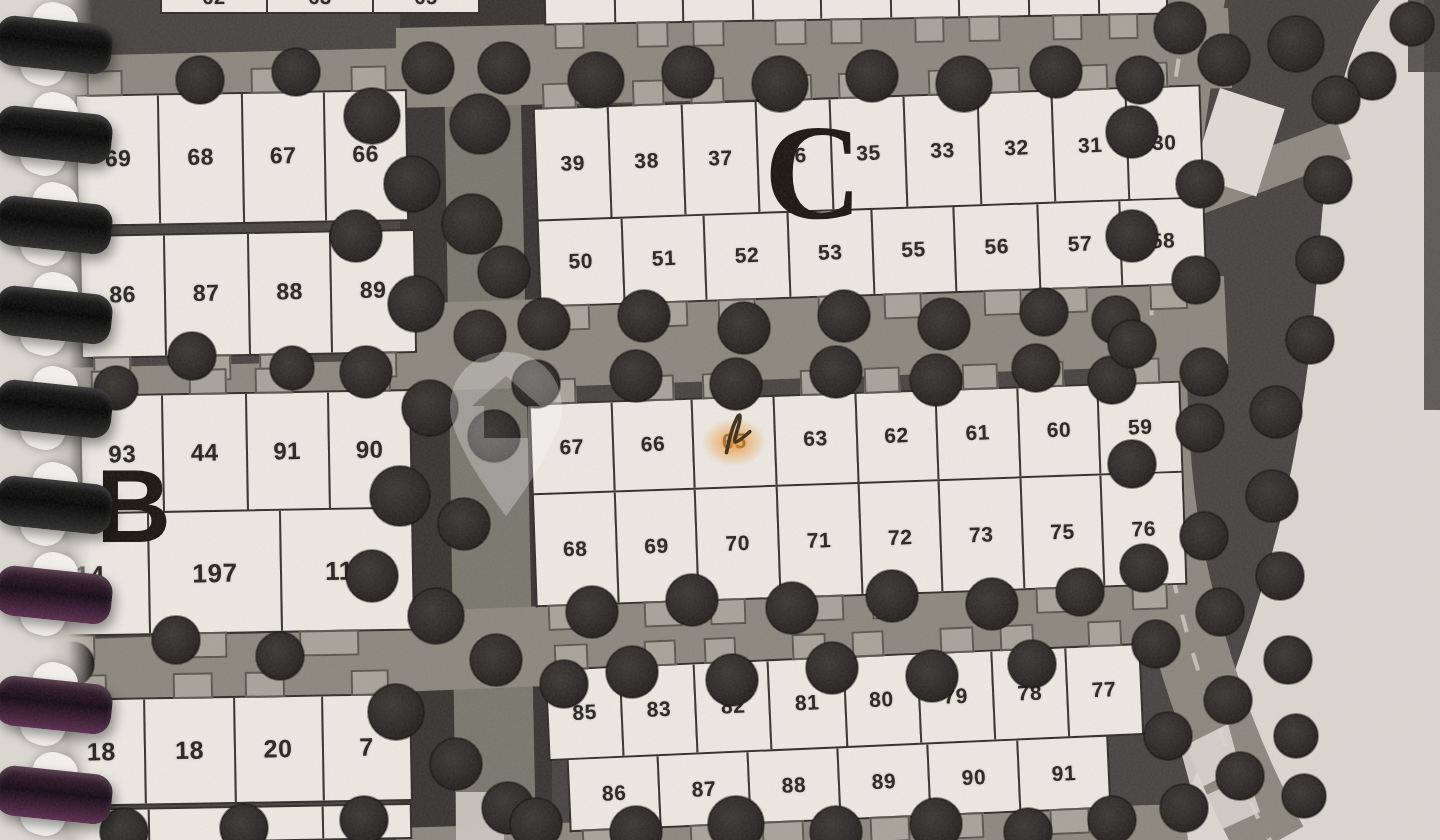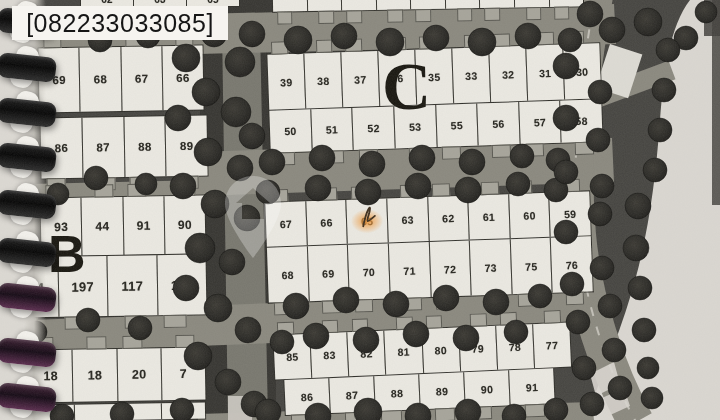--- a/index.html
+++ b/index.html
@@ -191,24 +191,20 @@
 
   <div class="strip" style="left:8px;top:255px;width:199px;font-size:13px;transform:rotate(-1deg);">
        <div class="srow" style="height:62px;">
         <div class="cell">
           <div class="cp bottom" style="left: 12%;"></div>
           <span class="num">114</span>
         </div>
         <div class="cell">
           <div class="cp bottom" style="left: 12%;"></div>
           <span class="num">197</span>
-        </div>
-        <div class="cell">
-          <div class="cp bottom" style="left: 32%;"></div>
-          <span class="num">117</span>
         </div>
         <div class="cell">
           <div class="cp bottom" style="left: 12%;"></div>
           <span class="num">118</span>
         </div>
       </div>
     </div>
 
   <div class="strip" style="left:28px;top:348px;width:178px;font-size:12.5px;transform:rotate(-1deg);">
        <div class="srow" style="height:54px;">
@@ -605,15 +601,14 @@
         <div class="coil" style="top: 240px;"></div>
         <div class="wire" style="top: 276px;"></div>
         <div class="coil purple" style="top: 285px;"></div>
         <div class="wire" style="top: 331px;"></div>
         <div class="coil purple" style="top: 340px;"></div>
         <div class="wire" style="top: 376px;"></div>
         <div class="coil purple" style="top: 385px;"></div>
       </div>
   </div>
 
-  <div id="phone">[082233033085]</div>
 
 </div>
 
 </body></html>

